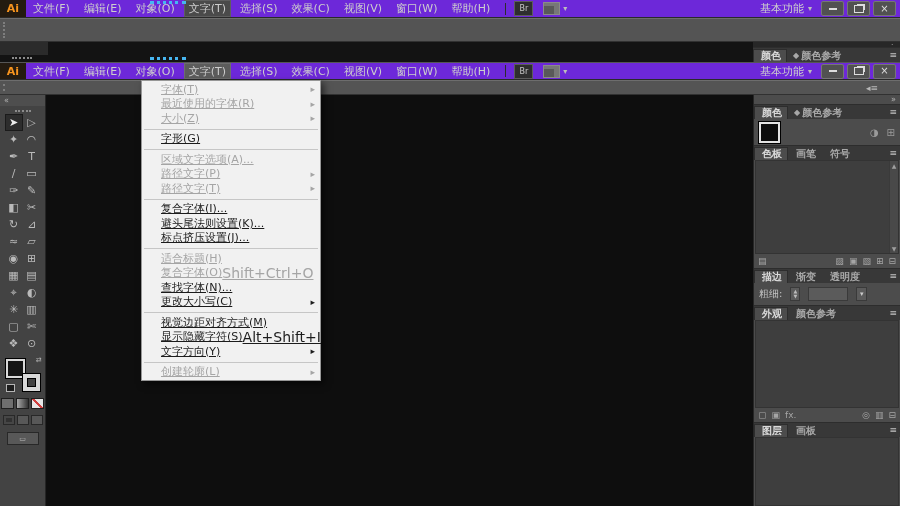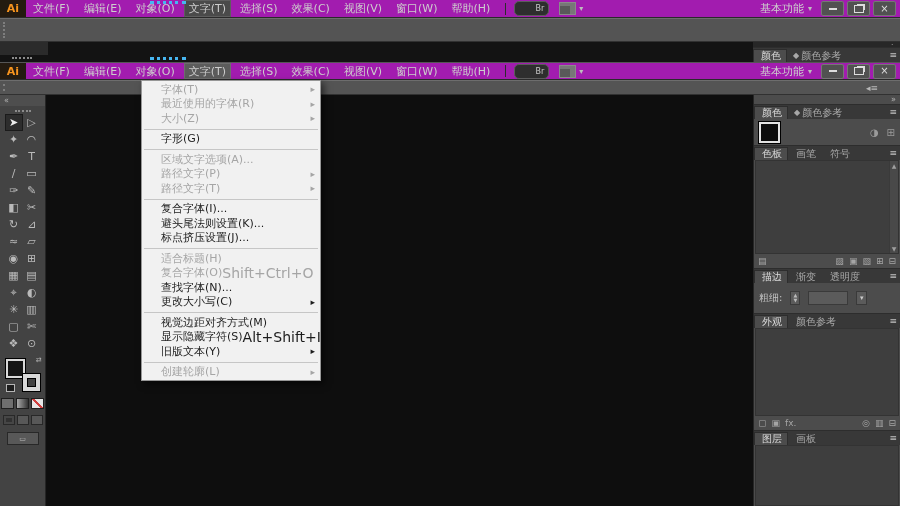--- a/index.html
+++ b/index.html
@@ -1,31 +1,31 @@
 <!DOCTYPE html>
 <html><head>
 <meta charset="utf-8">
 <style>
   html,body{margin:0;padding:0;background:#000;}
   #stage{position:relative;width:900px;height:506px;background:#0f0f0f;overflow:hidden;
          font-family:"DejaVu Sans",sans-serif;-webkit-font-smoothing:antialiased;}
 
   
   .menubar{position:absolute;left:0;width:900px;display:flex;align-items:center;
-           background:#a21caf;color:#cdcdcd;font-size:11px;box-sizing:border-box;}
+           background:#6d28d9;color:#cdcdcd;font-size:11px;box-sizing:border-box;}
   #outer-menubar{top:0;height:18px;border-bottom:1px solid #2a2a2a;}
   #inner-menubar{top:62px;height:18px;border-top:1px solid #565656;border-bottom:1px solid #2a2a2a;}
   .ai-logo{width:26px;align-self:stretch;background:#241b10;color:#f7941e;font-weight:bold;
            font-size:11px;display:flex;align-items:center;justify-content:center;flex:none;}
   .mi{padding:0 5px;margin:0 2px;align-self:stretch;display:flex;align-items:center;white-space:nowrap;}
   #outer-menubar .mi.active{background:#4a4a4a;box-shadow:inset 0 0 0 1px #5e5e5e;}
   #inner-menubar .mi.active{background:#5c5c5c;box-shadow:inset 0 0 0 1px #6e6e6e;}
   .vsep{width:1px;height:12px;background:#2c2c2c;margin:0 8px;flex:none;}
-  .br-btn{width:17px;height:13px;background:#2e2e2e;border:1px solid #5c5c5c;border-radius:5px;
-          color:#c9c9c9;font-size:8px;display:flex;align-items:center;justify-content:center;flex:none;padding-left:16px;}
+  .br-btn{width:17px;height:13px;background:#2e2e2e;border:1px solid #5c5c5c;border-radius:0;
+          color:#c9c9c9;font-size:8px;display:flex;align-items:center;justify-content:center;flex:none;}
   .layout-btn{display:flex;align-items:center;gap:3px;margin-left:10px;flex:none;}
   .layout-glyph{width:15px;height:11px;border:1px solid #8a8a8a;background:#595959;
                 box-shadow:inset -5px 0 0 #777,inset 0 3px 0 #777;}
   .dd-arrow{font-size:8px;color:#bdbdbd;}
   .right-cluster{margin-left:auto;display:flex;align-items:center;gap:9px;padding-right:4px;}
   .workspace{display:flex;align-items:center;gap:4px;white-space:nowrap;}
   .winbtns{display:flex;gap:3px;}
   .winbtn{width:21px;height:13px;background:#515151;border:1px solid #767676;border-radius:2px;
           display:flex;align-items:center;justify-content:center;color:#ddd;font-size:10px;line-height:10px;}
   .min-glyph{width:8px;height:2px;background:#ddd;}
@@ -79,49 +79,49 @@
   
   #dock-top{position:absolute;left:753px;top:42px;width:147px;height:20px;background:#272727;box-sizing:border-box;}
   #dock-top .mini-icon{position:absolute;right:4px;top:1px;color:#9a9a9a;font-size:8px;}
   #dock-top .tabbar{position:absolute;bottom:0;left:0;right:0;}
   #dock{position:absolute;left:753px;top:95px;width:147px;height:411px;background:#4c4c4c;
         border-left:1px solid #262626;display:flex;flex-direction:column;box-sizing:border-box;}
   .dock-thin{height:9px;display:flex;justify-content:flex-end;align-items:center;
              padding-right:4px;color:#b5b5b5;font-size:8px;flex:none;}
   .tabbar{height:14px;background:#383838;display:flex;align-items:flex-end;color:#a8a8a8;
           font-size:10px;position:relative;border-top:1px solid #2d2d2d;flex:none;}
-  .tab{padding:0 6px;height:13px;line-height:13px;display:flex;gap:2px;white-space:nowrap;}
+  .tab{padding:0 6px;height:13px;line-height:13px;display:flex;gap:2px;white-space:nowrap;font-weight:bold;}
   .tab.active{background:#4c4c4c;color:#dadada;box-shadow:inset 1px 1px 0 #2d2d2d,inset -1px 0 0 #2d2d2d;}
   .tab-icon{font-size:8px;}
   .tab-menu{position:absolute;right:4px;top:2px;color:#c3c3c3;font-size:9px;letter-spacing:-1px;}
   .well{background:#3e3e3e;border:1px solid #333;margin:0 1px;position:relative;flex:none;}
   .scrollrail{position:absolute;right:0;top:0;bottom:0;width:9px;background:#494949;border-left:1px solid #3a3a3a;
               display:flex;flex-direction:column;justify-content:space-between;align-items:center;
               color:#9f9f9f;font-size:6px;padding:1px 0;box-sizing:border-box;}
   .color-content{height:26px;display:flex;align-items:center;padding:0 5px;gap:4px;flex:none;}
   .color-swatch{width:17px;height:17px;background:#0c0c0c;border:2px solid #e3e3e3;box-shadow:0 0 0 1px #000;}
   .color-icons{margin-left:auto;display:flex;gap:8px;color:#9b9b9b;font-size:10px;}
   .panel-footer{height:14px;display:flex;align-items:center;color:#a5a5a5;font-size:9px;
                 padding:0 4px;gap:5px;flex:none;}
   .panel-footer .spacer{flex:1;}
-  .stroke-row{height:30px;display:flex;align-items:center;gap:8px;padding:0 5px;
+  .stroke-row{height:22px;display:flex;align-items:center;gap:8px;padding:0 5px;
               color:#c2c2c2;font-size:10px;flex:none;}
   .spin{display:flex;flex-direction:column;justify-content:center;font-size:5px;line-height:5px;
         color:#bbb;background:#5b5b5b;border:1px solid #3a3a3a;padding:1px 2px;}
   .wval{width:38px;height:12px;background:#5b5b5b;border:1px solid #3a3a3a;color:#ddd;font-size:9px;}
   .wdrop{width:11px;height:14px;background:#5b5b5b;border:1px solid #3a3a3a;color:#ccc;font-size:7px;
          display:flex;align-items:center;justify-content:center;box-sizing:border-box;}
   .grow{flex:1 1 auto;}
 
   
   #type-menu{position:absolute;left:141px;top:80px;width:180px;background:#f1f1f1;
              border:1px solid #979797;box-shadow:3px 3px 7px rgba(0,0,0,.55);
              padding:1px 0;z-index:50;box-sizing:border-box;}
   .menu-item{height:14.5px;display:flex;align-items:center;padding:0 16px 0 19px;
-             font-size:11px;color:#1c1c1c;position:relative;white-space:nowrap;}
+             font-size:11px;color:#1c1c1c;position:relative;white-space:nowrap;text-decoration:underline;}
   .menu-item.disabled{color:#a5a5a5;}
   .menu-item .shortcut{margin-left:auto;font-size:14px;}
   .menu-item .arrow{position:absolute;right:5px;font-size:9px;}
   .menu-item.sep{height:6px;padding:0;}
   .menu-item.sep::after{content:"";position:absolute;left:2px;right:2px;top:3px;border-top:1px solid #c6c6c6;}
 </style>
 </head>
 <body>
 
 <div id="stage">
@@ -458,21 +458,21 @@
         <span class="arrow"></span>
       </div>
 
       <div class="menu-item">
         <span>显示隐藏字符(S)</span>
         <span class="shortcut">Alt+Shift+I</span>
         <span class="arrow"></span>
       </div>
 
       <div class="menu-item">
-        <span>旧版文本(Y)</span>
+        <span>文字方向(Y)</span>
         <span class="shortcut"></span>
         <span class="arrow">▸</span>
       </div>
 
       <div class="menu-item sep">
         
         
         
       </div>
 

